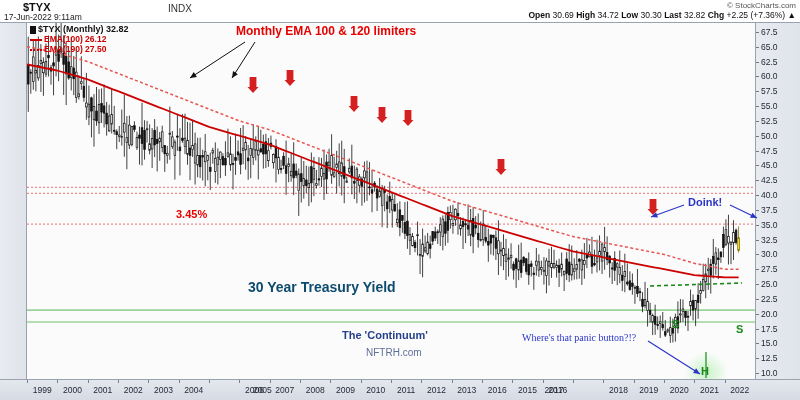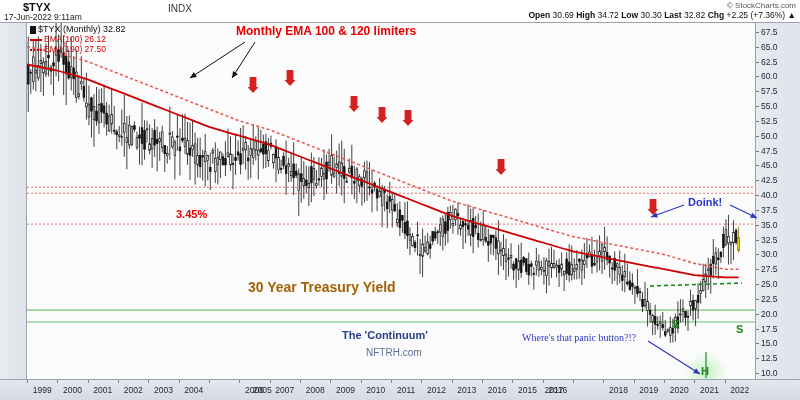--- a/index.html
+++ b/index.html
@@ -38,38 +38,38 @@
            background:linear-gradient(90deg,#e8ebf0,#dfe3ea);
            border-top:1px solid #9aa3ad;border-bottom:1px solid #9aa3ad;
            box-sizing:border-box;}
   .xaxis{position:absolute;left:0;top:380px;width:800px;height:20px;
          background:linear-gradient(180deg,#e3e7ee,#d6dbe4);padding-left:20px;}
   .xaxis .xt{position:absolute;top:5px;font-size:8.5px;color:#1d2330;
              transform:translateX(-50%);}
   .xaxis .xtick{position:absolute;top:0;width:1px;height:3px;background:#78818f;}
 
   
-  .legend{position:absolute;left:30px;top:24px;z-index:40;line-height:10px;}
+  .legend{position:absolute;left:30px;top:24px;z-index:40;line-height:10px;font-weight:bold;}
   .lg1{font-size:9px;color:#111;white-space:nowrap;}
   .lg2{font-size:8.5px;color:#cc0000;white-space:nowrap;}
   .lg3{font-size:8.5px;color:#cc0000;white-space:nowrap;}
   .dashbox{display:inline-block;width:12px;height:0;vertical-align:middle;
            border-top:2px solid #cc0000;margin-right:2px;}
   .dotbox{display:inline-block;width:12px;height:0;vertical-align:middle;
           border-top:2px dotted #cc0000;margin-right:2px;}
 
   
   svg.layer{position:absolute;left:0;top:0;width:800px;height:400px;
             overflow:visible;pointer-events:none;}
 
   
   .ann{position:absolute;white-space:nowrap;z-index:50;}
   .ann-ema{left:236px;top:24px;font-size:12px;font-weight:bold;color:#e60000;}
   .ann-345{left:176px;top:208px;font-size:11px;font-weight:bold;color:#e60000;}
-  .ann-title{left:248px;top:279px;font-size:14px;font-weight:bold;color:#a16207;}
+  .ann-title{left:248px;top:279px;font-size:14px;font-weight:bold;color:#0c4a6e;}
   .ann-cont{left:342px;top:329px;font-size:11px;font-weight:bold;color:#27408b;}
   .ann-nftrh{left:366px;top:347px;font-size:10px;color:#5d6f96;}
   .ann-doink{left:688px;top:196px;font-size:11px;font-weight:bold;color:#2b36c8;}
   .ann-panic{left:522px;top:332px;font-size:10px;color:#2b36c8;font-family:Liberation Serif, serif;}
   .ann-s1{left:672px;top:318px;font-size:11px;font-weight:bold;color:#1a8a1a;}
   .ann-s2{left:736px;top:323px;font-size:11px;font-weight:bold;color:#1a8a1a;}
   .ann-h{left:701px;top:365px;font-size:11px;font-weight:bold;color:#1a8a1a;}
 </style>
 </head>
 <body>

